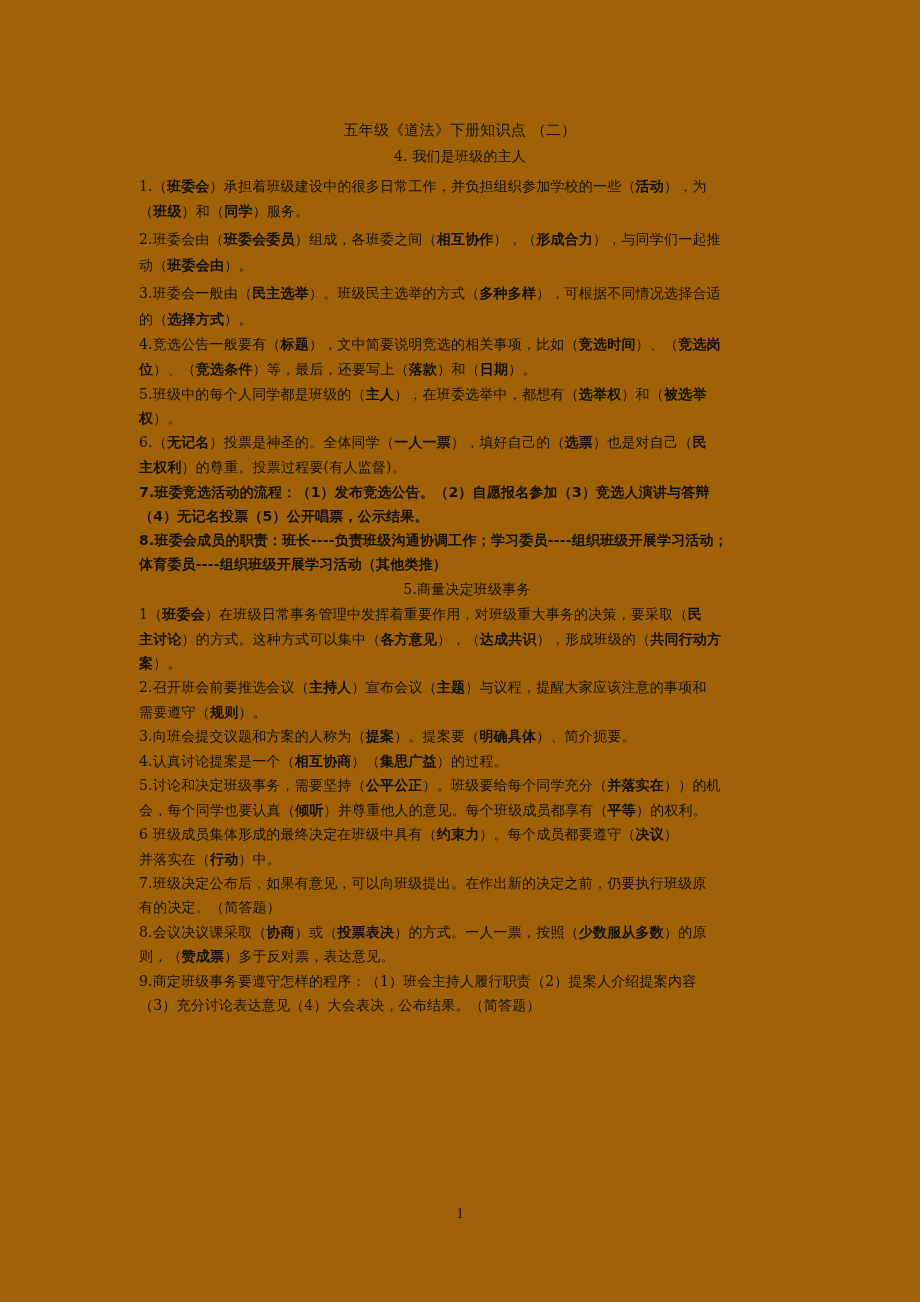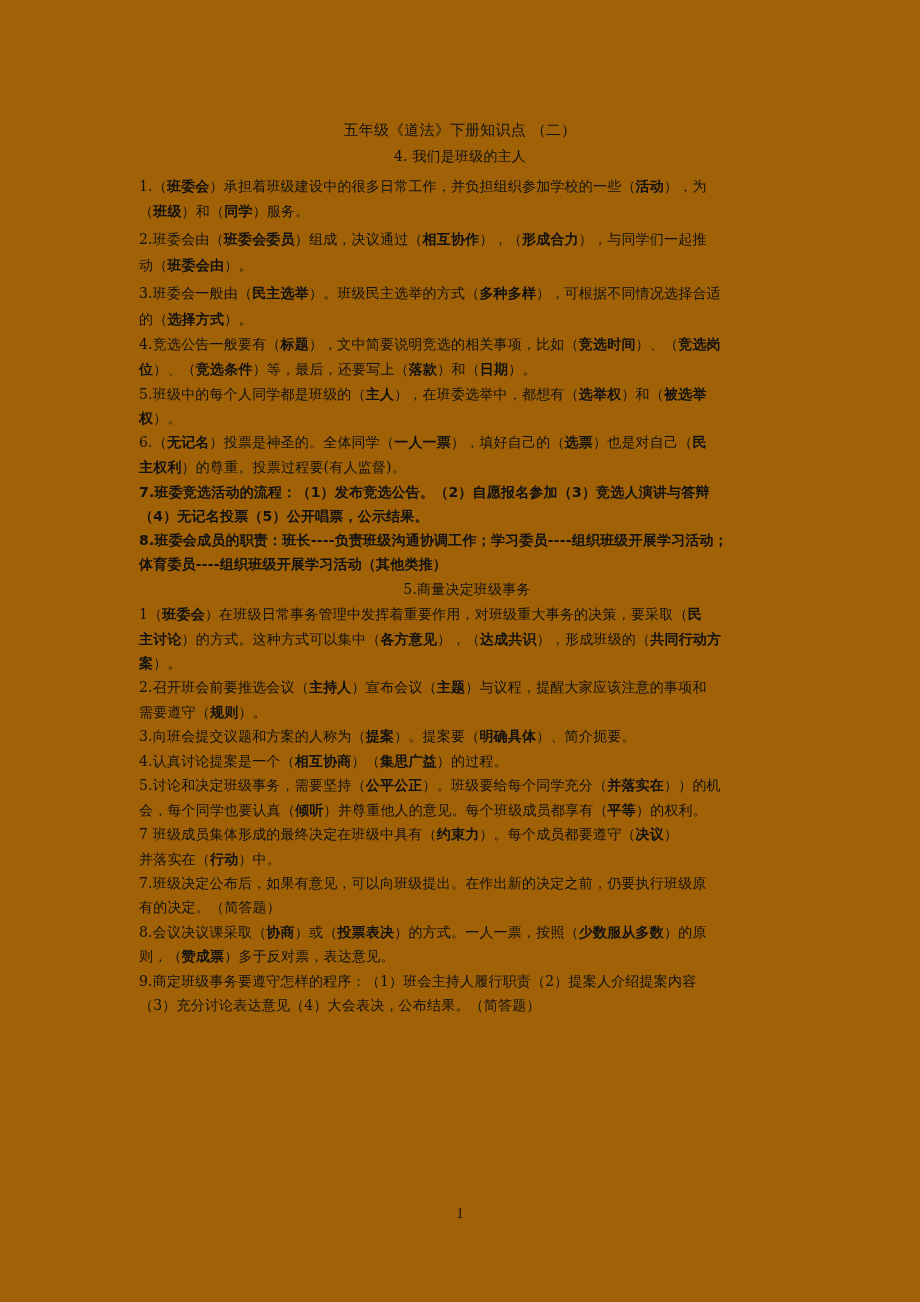--- a/index.html
+++ b/index.html
@@ -17,21 +17,21 @@
 </style>
 </head>
 <body>
 
 <div class="page">
   <div class="line center title" style="top:120px;">五年级《道法》下册知识点 （二）</div>
   <div class="line center" style="top:146px;">4. 我们是班级的主人</div>
   <div id="sec0">
       <div class="line" style="top: 176px;"><span>1.（</span><span class="b">班委会</span><span>）承担着班级建设中的很多日常工作，并负担组织参加学校的一些（</span><span class="b">活动</span><span>），为</span></div>
       <div class="line" style="top: 201px;"><span>（</span><span class="b">班级</span><span>）和（</span><span class="b">同学</span><span>）服务。</span></div>
-      <div class="line" style="top: 229px;"><span>2.班委会由（</span><span class="b">班委会委员</span><span>）组成，决议通过（</span><span class="b">相互协作</span><span>），（</span><span class="b">形成合力</span><span>），与同学们一起推</span></div>
+      <div class="line" style="top: 229px;"><span>2.班委会由（</span><span class="b">班委会委员</span><span>）组成，各班委之间（</span><span class="b">相互协作</span><span>），（</span><span class="b">形成合力</span><span>），与同学们一起推</span></div>
       <div class="line" style="top: 255px;"><span>动（</span><span class="b">班委会由</span><span>）。</span></div>
       <div class="line" style="top: 283px;"><span>3.班委会一般由（</span><span class="b">民主选举</span><span>）。班级民主选举的方式（</span><span class="b">多种多样</span><span>），可根据不同情况选择合适</span></div>
       <div class="line" style="top: 309px;"><span>的（</span><span class="b">选择方式</span><span>）。</span></div>
       <div class="line" style="top: 334px;"><span>4.竞选公告一般要有（</span><span class="b">标题</span><span>），文中简要说明竞选的相关事项，比如（</span><span class="b">竞选时间</span><span>）、（</span><span class="b">竞选岗</span></div>
       <div class="line" style="top: 359px;"><span class="b">位</span><span>）、（</span><span class="b">竞选条件</span><span>）等，最后，还要写上（</span><span class="b">落款</span><span>）和（</span><span class="b">日期</span><span>）。</span></div>
       <div class="line" style="top: 384px;"><span>5.班级中的每个人同学都是班级的（</span><span class="b">主人</span><span>），在班委选举中，都想有（</span><span class="b">选举权</span><span>）和（</span><span class="b">被选举</span></div>
       <div class="line" style="top: 408px;"><span class="b">权</span><span>）。</span></div>
       <div class="line" style="top: 432px;"><span>6.（</span><span class="b">无记名</span><span>）投票是神圣的。全体同学（</span><span class="b">一人一票</span><span>），填好自己的（</span><span class="b">选票</span><span>）也是对自己（</span><span class="b">民</span></div>
       <div class="line" style="top: 457px;"><span class="b">主权利</span><span>）的尊重。投票过程要(有人监督)。</span></div>
       <div class="line bold-line" style="top: 482px;"><span>7.班委竞选活动的流程：（1）发布竞选公告。（2）自愿报名参加（3）竞选人演讲与答辩</span></div>
@@ -43,21 +43,21 @@
   <div id="sec1">
       <div class="line" style="top: 604px;"><span>1（</span><span class="b">班委会</span><span>）在班级日常事务管理中发挥着重要作用，对班级重大事务的决策，要采取（</span><span class="b">民</span></div>
       <div class="line" style="top: 629px;"><span class="b">主讨论</span><span>）的方式。这种方式可以集中（</span><span class="b">各方意见</span><span>），（</span><span class="b">达成共识</span><span>），形成班级的（</span><span class="b">共同行动方</span></div>
       <div class="line" style="top: 653px;"><span class="b">案</span><span>）。</span></div>
       <div class="line" style="top: 677px;"><span>2.召开班会前要推选会议（</span><span class="b">主持人</span><span>）宣布会议（</span><span class="b">主题</span><span>）与议程，提醒大家应该注意的事项和</span></div>
       <div class="line" style="top: 702px;"><span>需要遵守（</span><span class="b">规则</span><span>）。</span></div>
       <div class="line" style="top: 726px;"><span>3.向班会提交议题和方案的人称为（</span><span class="b">提案</span><span>）。提案要（</span><span class="b">明确具体</span><span>）、简介扼要。</span></div>
       <div class="line" style="top: 751px;"><span>4.认真讨论提案是一个（</span><span class="b">相互协商</span><span>）（</span><span class="b">集思广益</span><span>）的过程。</span></div>
       <div class="line" style="top: 775px;"><span>5.讨论和决定班级事务，需要坚持（</span><span class="b">公平公正</span><span>）。班级要给每个同学充分（</span><span class="b">并落实在</span><span>））的机</span></div>
       <div class="line" style="top: 800px;"><span>会，每个同学也要认真（</span><span class="b">倾听</span><span>）并尊重他人的意见。每个班级成员都享有（</span><span class="b">平等</span><span>）的权利。</span></div>
-      <div class="line" style="top: 824px;"><span>7 班级成员集体形成的最终决定在班级中具有（</span><span class="b">约束力</span><span>）。每个成员都要遵守（</span><span class="b">决议</span><span>）</span></div>
+      <div class="line" style="top: 824px;"><span>6 班级成员集体形成的最终决定在班级中具有（</span><span class="b">约束力</span><span>）。每个成员都要遵守（</span><span class="b">决议</span><span>）</span></div>
       <div class="line" style="top: 849px;"><span>并落实在（</span><span class="b">行动</span><span>）中。</span></div>
       <div class="line" style="top: 873px;"><span>7.班级决定公布后，如果有意见，可以向班级提出。在作出新的决定之前，仍要执行班级原</span></div>
       <div class="line" style="top: 897px;"><span>有的决定。（简答题）</span></div>
       <div class="line" style="top: 922px;"><span>8.会议决议课采取（</span><span class="b">协商</span><span>）或（</span><span class="b">投票表决</span><span>）的方式。一人一票，按照（</span><span class="b">少数服从多数</span><span>）的原</span></div>
       <div class="line" style="top: 946px;"><span>则，（</span><span class="b">赞成票</span><span>）多于反对票，表达意见。</span></div>
       <div class="line" style="top: 971px;"><span>9.商定班级事务要遵守怎样的程序：（1）班会主持人履行职责（2）提案人介绍提案内容</span></div>
       <div class="line" style="top: 995px;"><span>（3）充分讨论表达意见（4）大会表决，公布结果。（简答题）</span></div>
     </div>
   <div class="page-number">1</div>
 </div>

